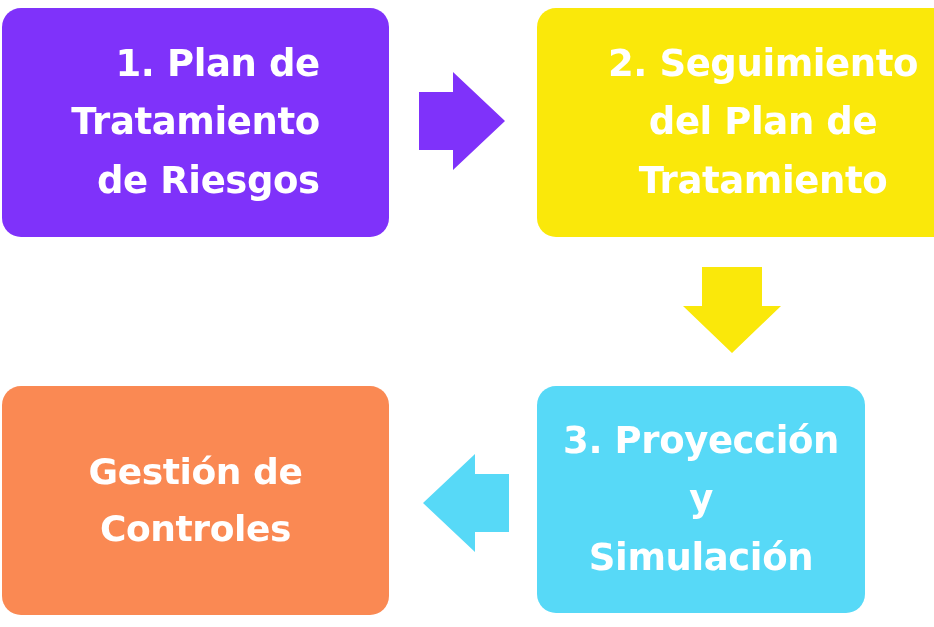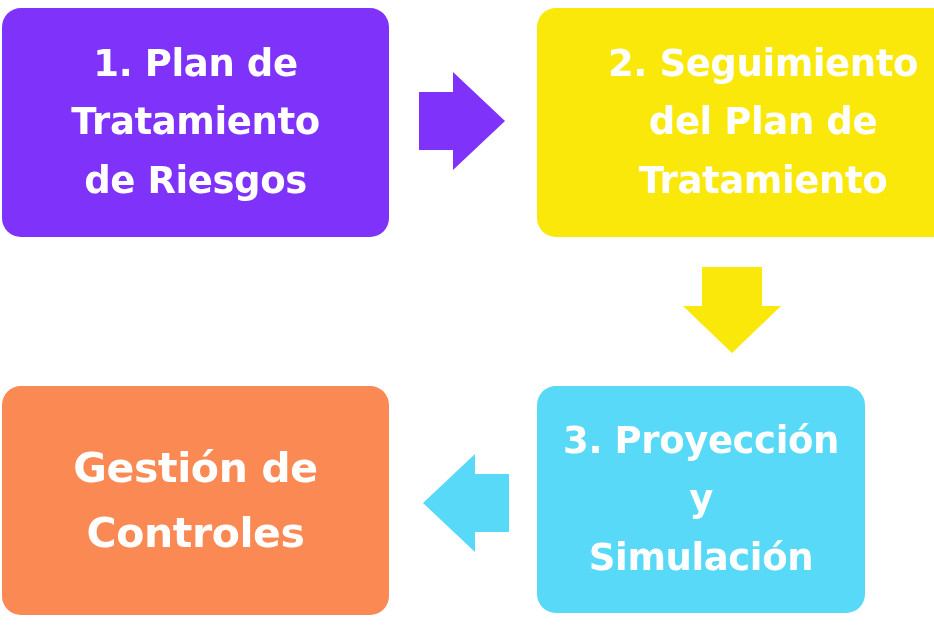--- a/index.html
+++ b/index.html
@@ -31,26 +31,26 @@
     font-weight: 800;
     font-size: 37px;
     line-height: 1.58;
     letter-spacing: -0.4px;
     padding: 0 16px;
     white-space: pre-line;
     font-family: "DejaVu Sans", "Liberation Sans", sans-serif;
   }
 
   
-  #node-plan        { left: 2px;   top: 8px;   width: 387px; height: 229px; }
+  #node-plan        { left: 2px;   top: 8px;   width: 387px; height: 229px; text-align: right; }
   #node-seguimiento { left: 537px; top: 8px;   width: 452px; height: 229px; }
   #node-gestion     { left: 2px;   top: 386px; width: 387px; height: 229px; }
   #node-proyeccion  { left: 537px; top: 386px; width: 328px; height: 227px; }
 
-  #node-gestion .node-label { font-size: 41px; }
+  #node-gestion .node-label { font-size: 36px; }
 
   
   .arrow {
     position: absolute;
     display: block;
   }
   #arrow-plan-to-seguimiento { left: 417px; top: 68px;  width: 90px;  height: 106px; }
   #arrow-seguimiento-to-proyeccion { left: 680px; top: 264px; width: 104px; height: 92px; }
   #arrow-proyeccion-to-gestion { left: 421px; top: 450px; width: 90px;  height: 106px; }
 </style>

